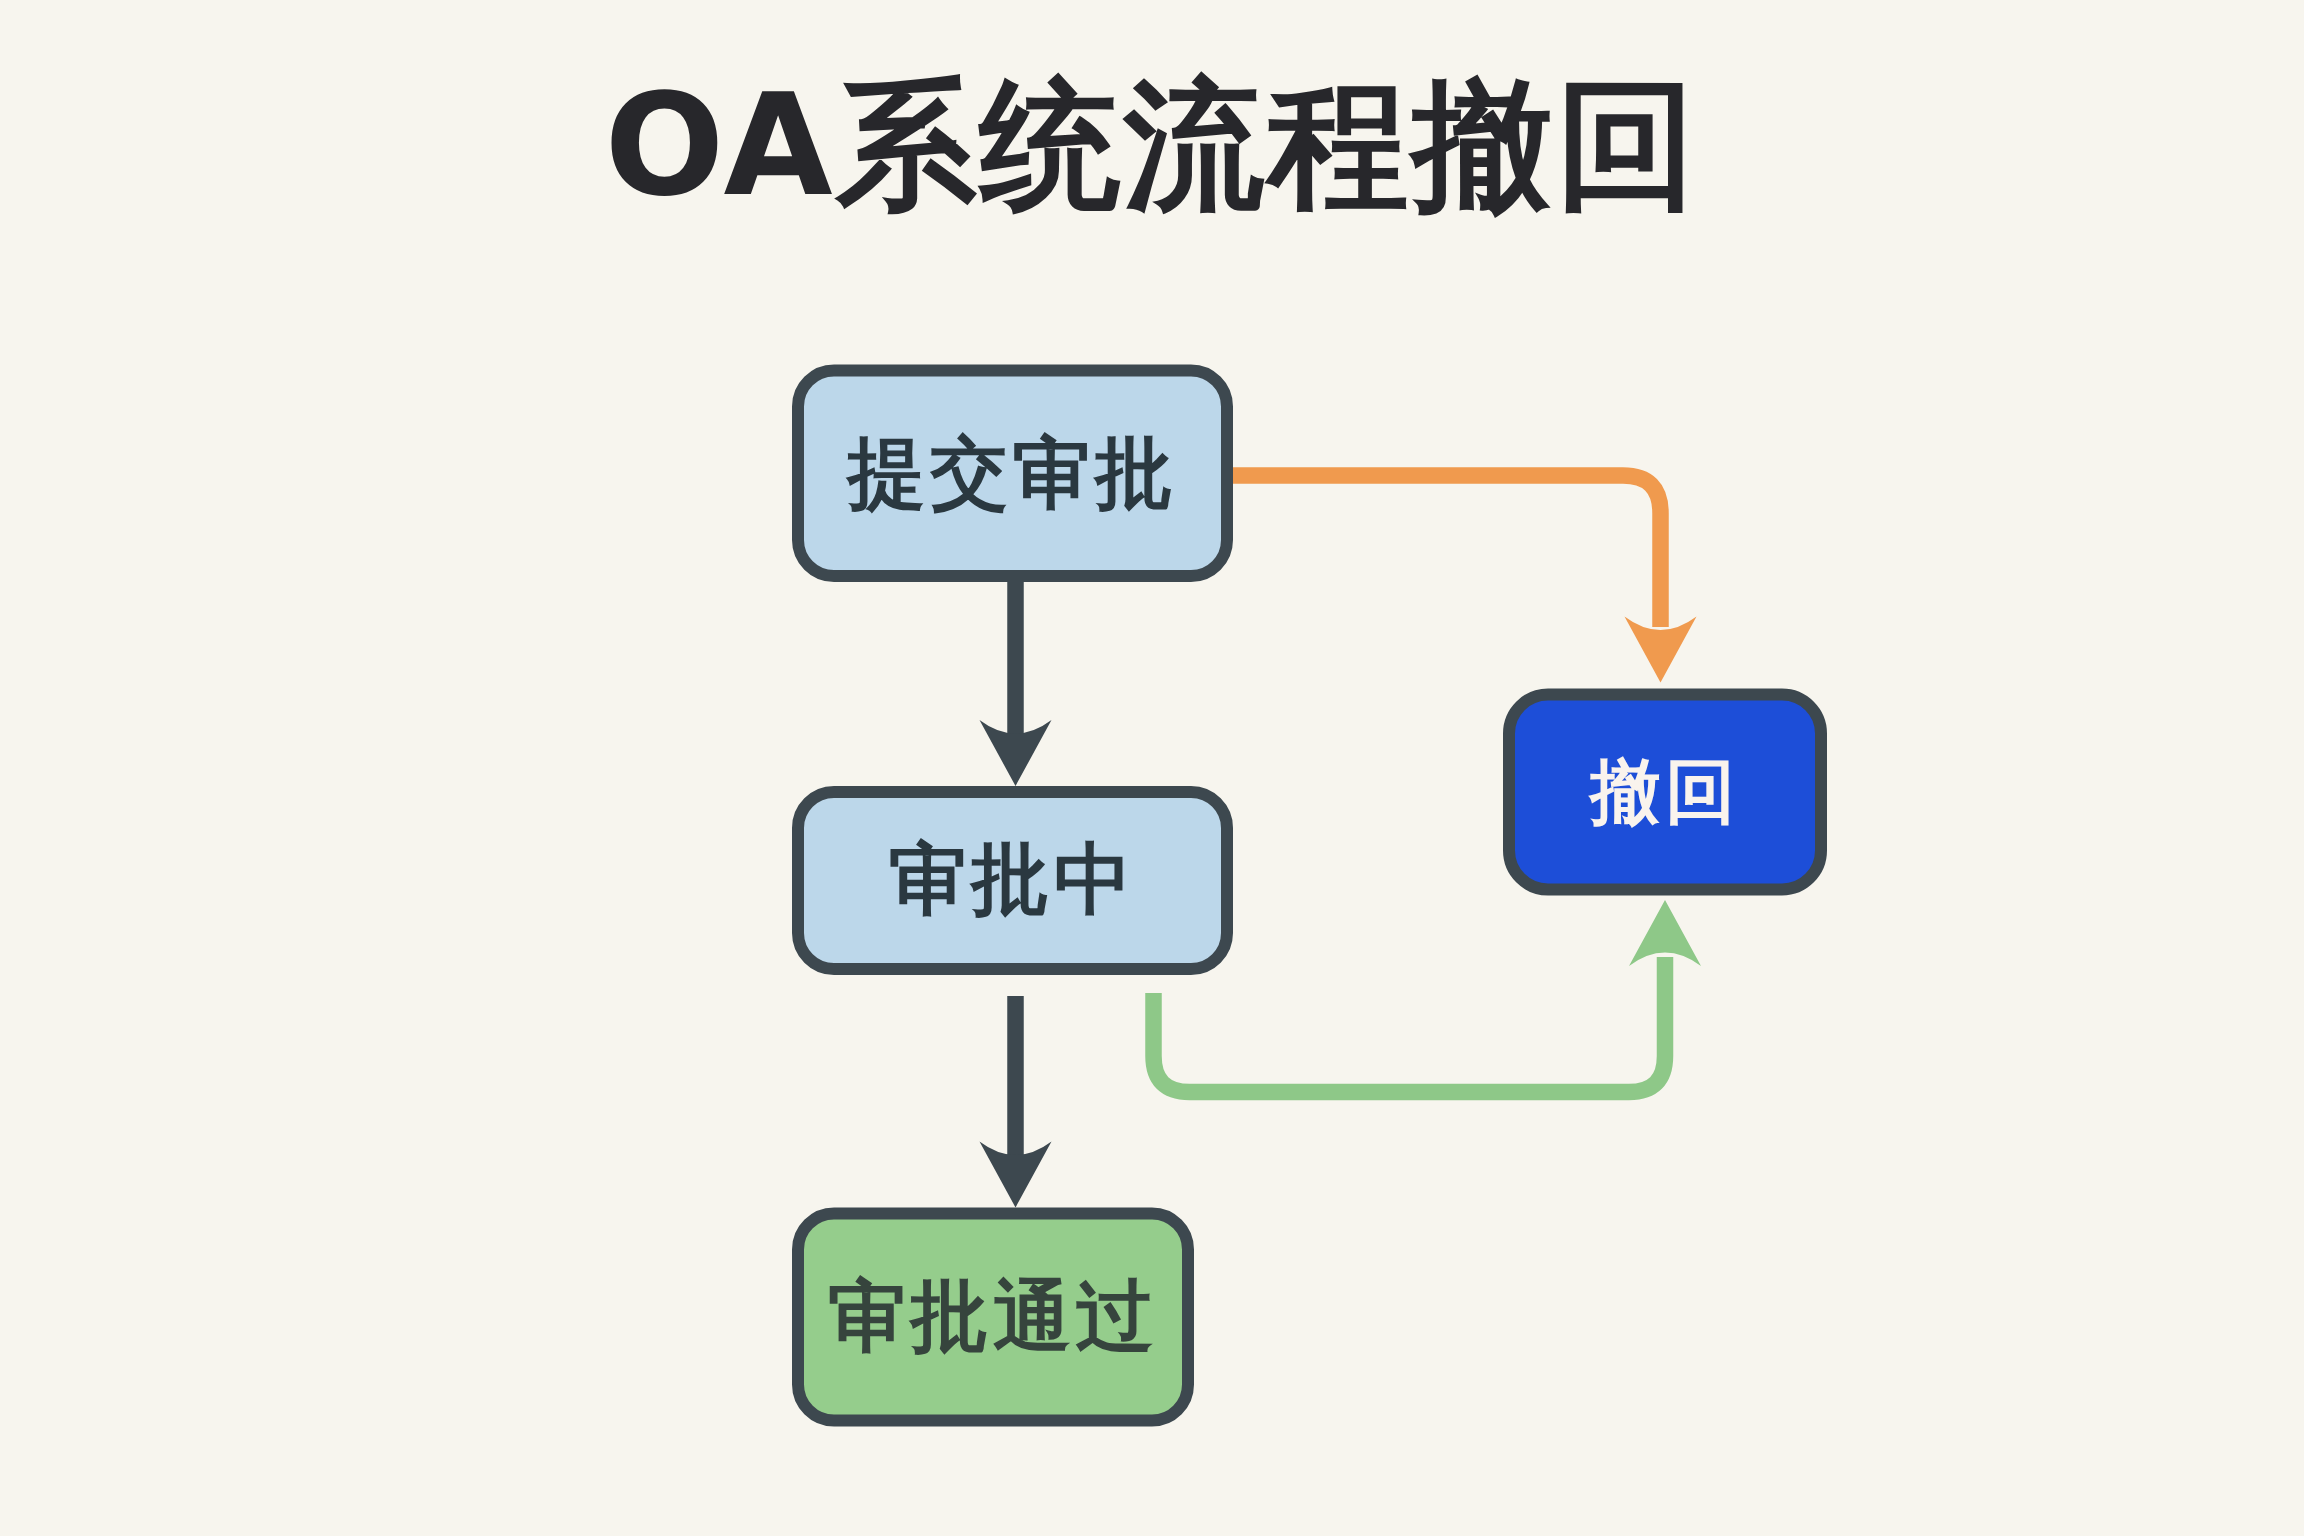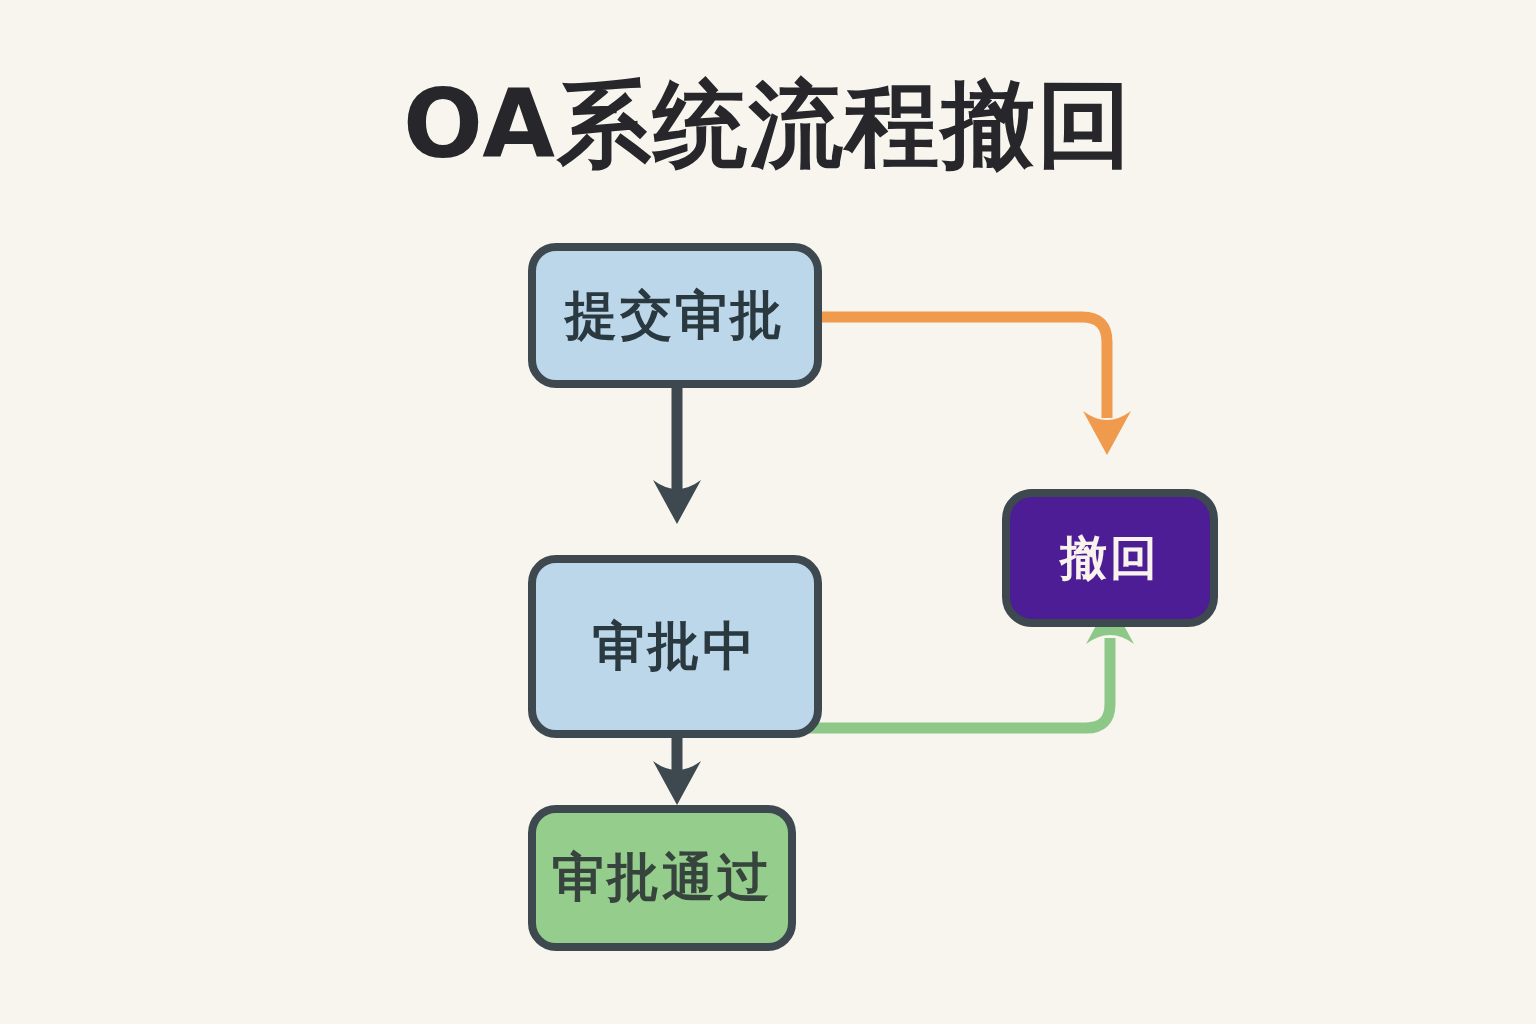--- a/index.html
+++ b/index.html
@@ -13,21 +13,20 @@
     width: 1536px; height: 1024px;
   }
   .title {
     position: absolute;
     left: 0; right: 0; top: 44px;
     text-align: center;
     font-size: 94px;
     font-weight: 800;
     letter-spacing: 2px;
     line-height: 1.15;
-    margin-top: 27px;
   }
   .edges-layer {
     position: absolute;
     left: 0; top: 0;
     width: 1536px; height: 1024px;
     z-index: 1;
   }
   .node {
     position: absolute;
     z-index: 2;
@@ -36,21 +35,21 @@
     display: flex;
     align-items: center;
     justify-content: center;
     font-weight: 700;
   }
   .node .node-label {
     letter-spacing: 3px;
     white-space: nowrap;
   }
   .node-submit    { left: 528px; top: 243px; width: 294px; height: 145px; font-size: 52px; }
-  .node-inreview  { left: 528px; top: 555px; width: 294px; height: 183px; font-size: 52px; }
+  .node-inreview  { left: 528px; top: 524px; width: 294px; height: 126px; font-size: 52px; }
   .node-approved  { left: 528px; top: 805px; width: 268px; height: 146px; font-size: 52px; }
   .node-withdraw  { left: 1002px; top: 459px; width: 216px; height: 138px; font-size: 47px; border-radius: 30px; }
 </style>
 </head>
 <body style="background: rgb(247, 245, 238);">
 
 <div class="canvas">
 
   <div class="title" style="color: rgb(39, 39, 43);">OA系统流程撤回</div>
 
@@ -74,17 +73,17 @@
   </div>
 
   <div class="node node-inreview" style="background: rgb(188, 215, 234); color: rgb(42, 56, 64); border-color: rgb(61, 72, 79);">
     <span class="node-label">审批中</span>
   </div>
 
   <div class="node node-approved" style="background: rgb(149, 205, 140); color: rgb(54, 68, 61); border-color: rgb(61, 72, 79);">
     <span class="node-label">审批通过</span>
   </div>
 
-  <div class="node node-withdraw" style="background: #4c1d95; color: rgb(249, 243, 237); border-color: rgb(61, 72, 79); margin-top: 30px;">
+  <div class="node node-withdraw" style="background: #1d4ed8; color: rgb(249, 243, 237); border-color: rgb(61, 72, 79);">
     <span class="node-label">撤回</span>
   </div>
 
 </div>
 
 </body></html>

